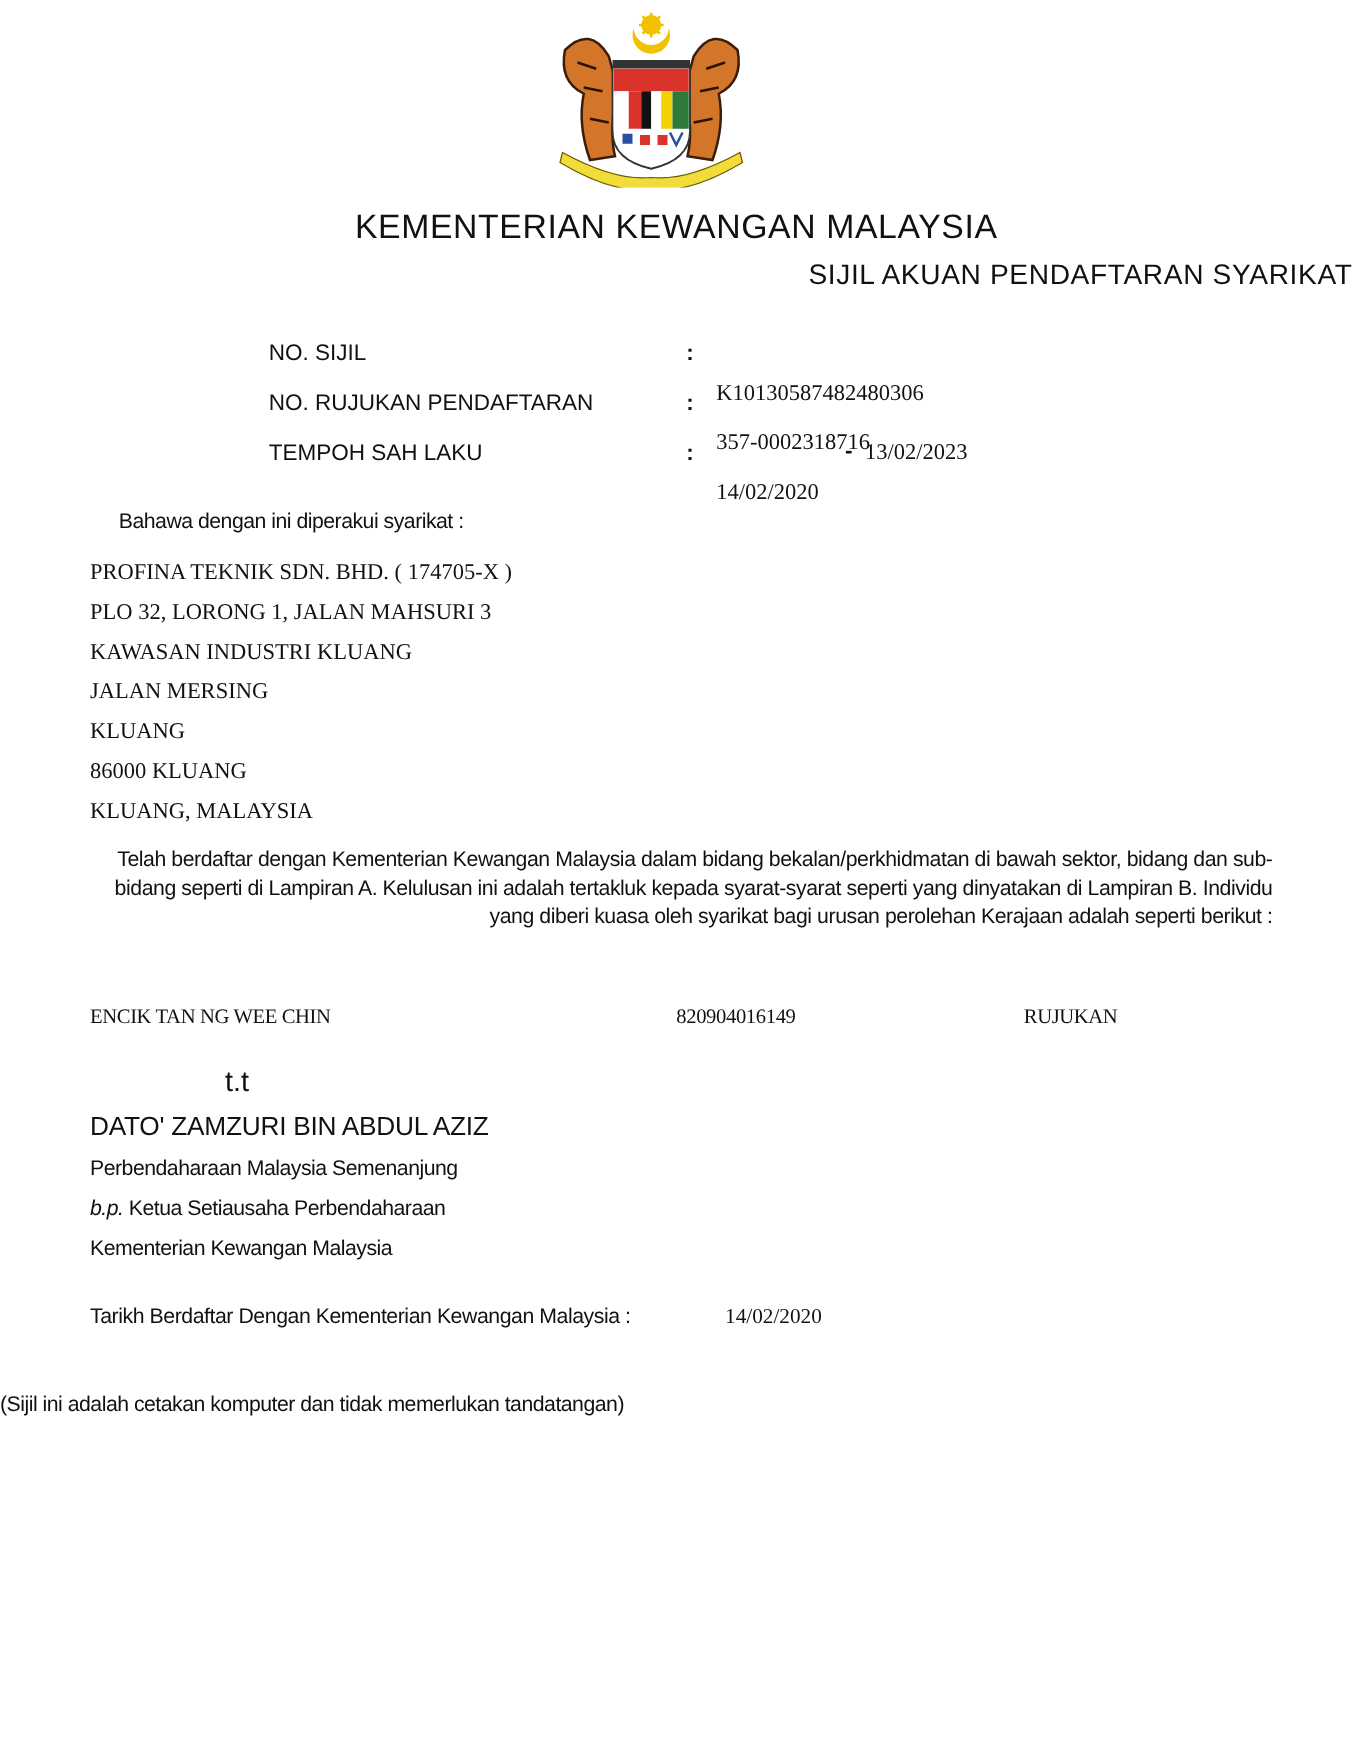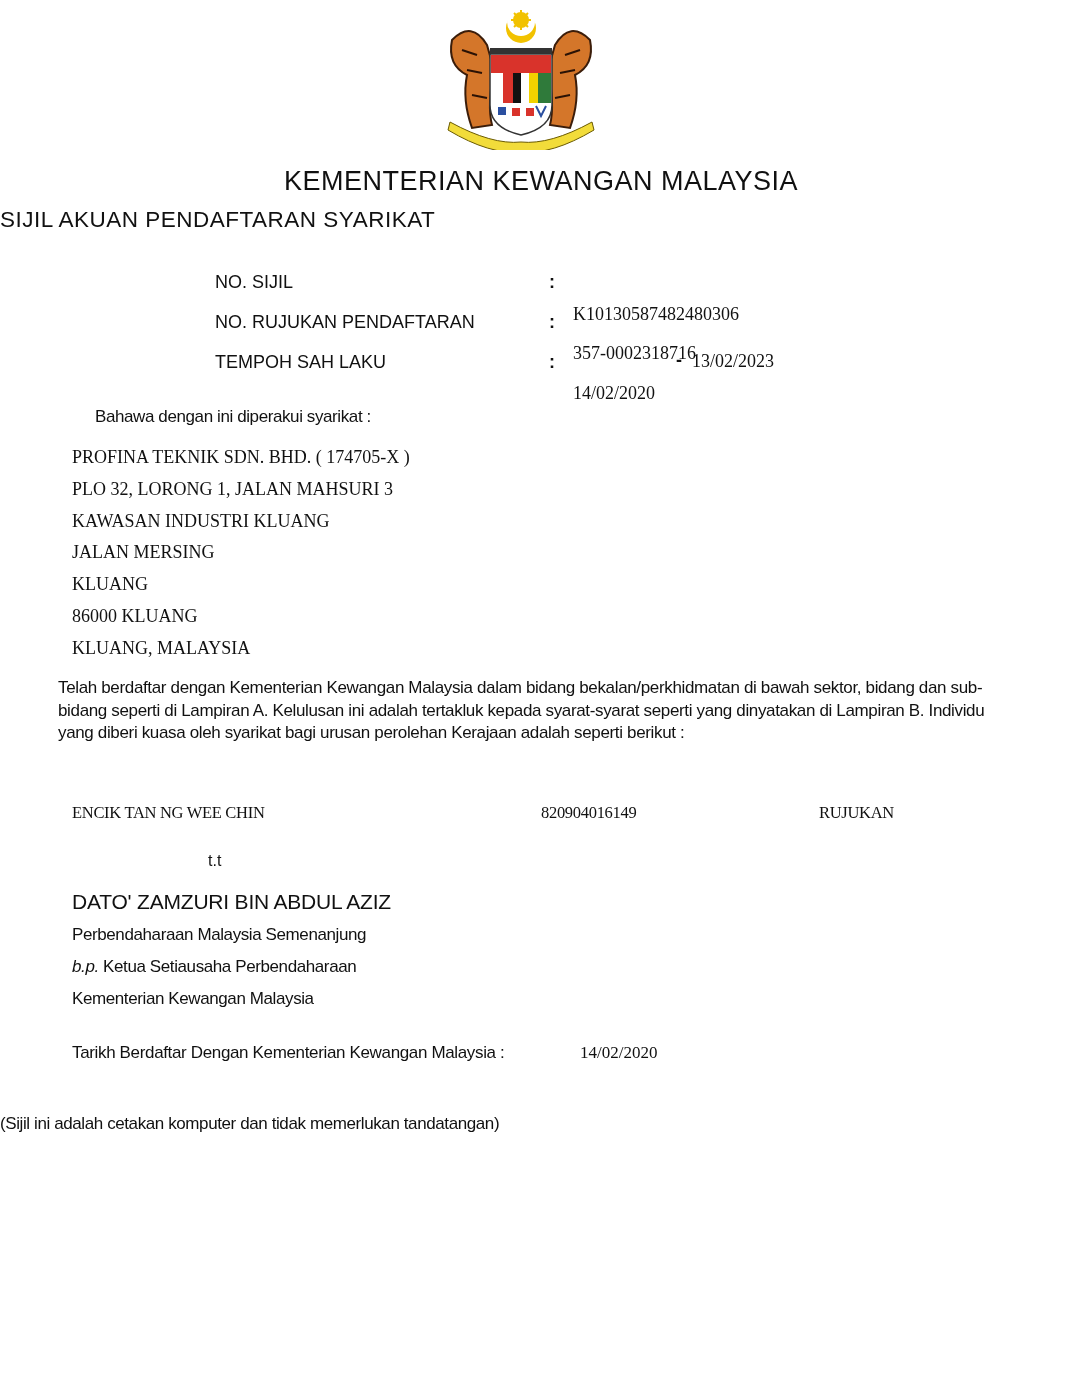--- a/index.html
+++ b/index.html
@@ -1,30 +1,30 @@
 <!DOCTYPE html>
 <html><head>
 <meta charset="utf-8">
 <style>
   html, body { margin:0; padding:0; background:#fff; }
   body { width:1082px; height:1400px; position:relative; overflow:hidden; color:#111; }
-  .sans { font-family:"Liberation Sans", sans-serif; }
+  .sans { font-family:"Liberation Sans", sans-serif;text-align:right; }
   .serif { font-family:"Liberation Serif", serif; }
   .abs { position:absolute; white-space:nowrap; }
   .crest { position:absolute; left:432px; top:10px; width:178px; height:140px; }
   .title1 { left:0; width:1082px; text-align:center; top:166px; font-size:27px; letter-spacing:0.5px; }
-  .title2 { left:0; width:1082px; text-align:left; top:207px; font-size:22.5px; letter-spacing:0.5px; }
+  .title2 { left:0; width:1082px; text-align:right; top:207px; font-size:22.5px; letter-spacing:0.5px; }
   .lbl { font-size:18px; left:215px; }
   .colon { font-size:18px; left:549px; font-weight:bold; }
   .val { font-size:18px; left:573px;margin-top:32px; }
   .intro { left:72px; top:407px; font-size:17px; letter-spacing:-0.4px;margin-left:23px; }
   .addr { left:72px; font-size:18px; }
   .para { position:absolute; left:58px; top:677px; width:960px; font-size:17px; line-height:22.5px; letter-spacing:-0.35px; }
   .auth { font-size:16.5px; top:803px; letter-spacing:-0.3px; }
-  .tt { left:180px; top:852px; font-size:16px;margin-left:28px; }
+  .tt { left:180px; top:852px; font-size:23px; }
   .signer { left:72px; top:890px; font-size:21px; letter-spacing:-0.2px; }
   .office { left:72px; font-size:17px; letter-spacing:-0.4px; }
   .regdate-lbl { left:72px; top:1043px; font-size:17px; letter-spacing:-0.35px; }
   .regdate-val { left:580px; top:1043px; font-size:17px; }
   .note { left:0; width:920px; text-align:left; top:1114px; font-size:17px; letter-spacing:-0.4px; }
 </style>
 </head>
 <body>
 
 <div class="crest">

